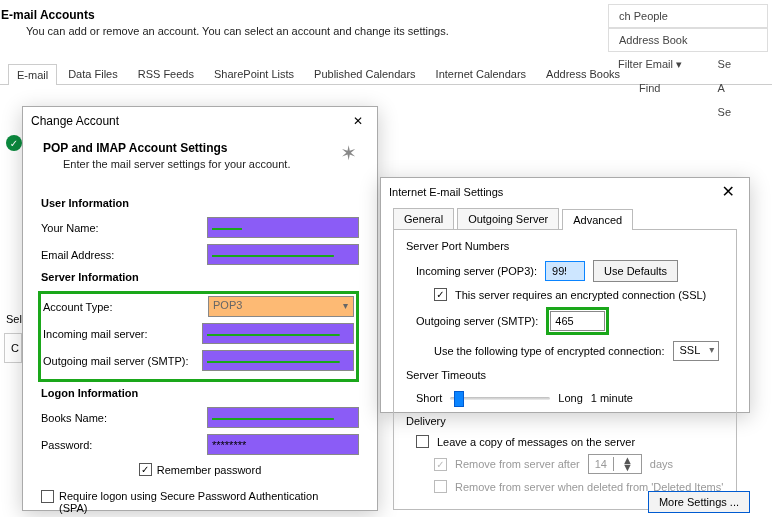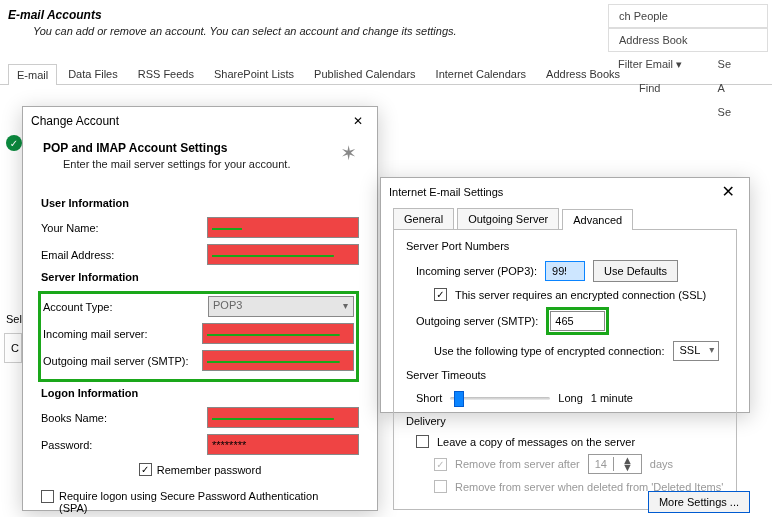--- a/index.html
+++ b/index.html
@@ -1,20 +1,20 @@
 <!DOCTYPE html>
 <html><head>
 <meta charset="utf-8">
 <style>
   * { box-sizing: border-box; margin: 0; padding: 0; font-family: "Segoe UI", Tahoma, sans-serif; font-size: 11px; }
   body { background: #fff; color: #000; width: 772px; height: 517px; overflow: hidden; position: relative; }
 
   
   .bg { position: absolute; inset: 0; }
-  .bg-header { padding: 8px 8px; font-style: italic; }
+  .bg-header { padding: 8px 1px; }
   .bg-header h1 { font-size: 12px; font-weight: bold; margin-bottom: 3px; }
   .bg-header p { padding-left: 25px; color: #222; }
   .bg-tabs { display: flex; border-bottom: 1px solid #ccc; padding-left: 8px; margin-top: 18px; }
   .bg-tab { padding: 4px 8px; border: 1px solid transparent; border-bottom: none; color: #333; margin-right: 2px; }
   .bg-tab.active { border-color: #ccc; background: #fff; position: relative; top: 1px; }
   .bg-right { position: absolute; right: 4px; top: 4px; width: 160px; text-align: center; }
   .bg-right .cell { border: 1px solid #ddd; padding: 4px 10px; height: 24px; display: flex; align-items: center; color: #444; margin-bottom: 0; }
   .bg-right .row2 { display: flex; gap: 16px; }
   .bg-left { position: absolute; left: 0; top: 305px; font-size: 11px; }
   .bg-left div { padding: 8px 6px; }
@@ -25,26 +25,26 @@
   .dlg1-title span { font-size: 12px; }
   .close-x { margin-left: auto; font-size: 16px; line-height: 1; padding: 4px 6px; cursor: pointer; }
   .dlg1-head { padding: 6px 20px 14px; display: flex; }
   .dlg1-head .txt h2 { font-size: 12px; font-weight: bold; margin-bottom: 3px; }
   .dlg1-head .txt p { padding-left: 20px; color: #222; }
   .dlg1-head .decor { margin-left: auto; color: #888; font-size: 20px; }
   .dlg1-body { padding: 8px 18px; }
   .sect { font-weight: bold; margin: 5px 0 8px; }
   .frow { display: flex; align-items: center; margin-bottom: 6px; gap: 6px; }
   .frow label { width: 165px; text-align: left; }
-  .tfield { flex: 1; height: 21px; border: 1px solid #888; padding: 2px 4px; background: #ef4444; font-size: 11px; }
+  .tfield { flex: 1; height: 21px; border: 1px solid #888; padding: 2px 4px; background: #8b5cf6; font-size: 11px; }
   .redact { color: transparent; text-decoration: line-through; text-decoration-color: #1aa71a; text-decoration-thickness: 2px; }
   .greenbox { border: 3px solid #1aa71a; padding: 2px; }
   .dd { position: relative; }
   .dd::after { content: "▾"; position: absolute; right: 5px; top: 3px; color: #666; font-size: 10px; }
-  .dd-disabled { background: #e5e5e5; color: #666; }
+  .dd-disabled { background: #fdba74; color: #666; }
   .chkrow { display: flex; align-items: center; gap: 5px; margin-top: 8px; }
   .chkrow.center { justify-content: center; }
   .chk { width: 13px; height: 13px; border: 1px solid #555; display: inline-flex; align-items: center; justify-content: center; font-size: 10px; }
   .chk.on::before { content: "✓"; }
   .nacircle { position: absolute; left: 6px; top: 135px; width: 16px; height: 16px; border-radius: 50%; background: #0b8a3e; color: #fff; display: flex; align-items: center; justify-content: center; font-size: 10px; }
 
   
   .dlg2 { position: absolute; left: 380px; top: 177px; width: 370px; height: 236px; background: #fff; border: 1px solid #aaa; box-shadow: 0 4px 20px rgba(0,0,0,.2); }
   .dlg2-title { height: 28px; display: flex; align-items: center; padding: 0 8px; }
   .dlg2 .tabs { display: flex; padding: 2px 12px 0; gap: 3px; }

